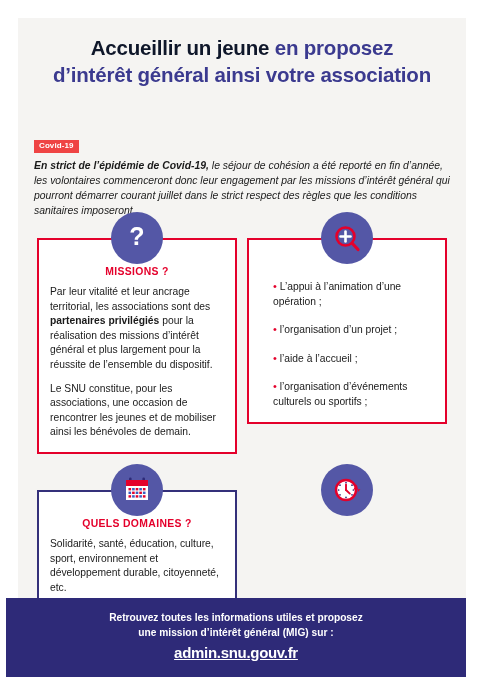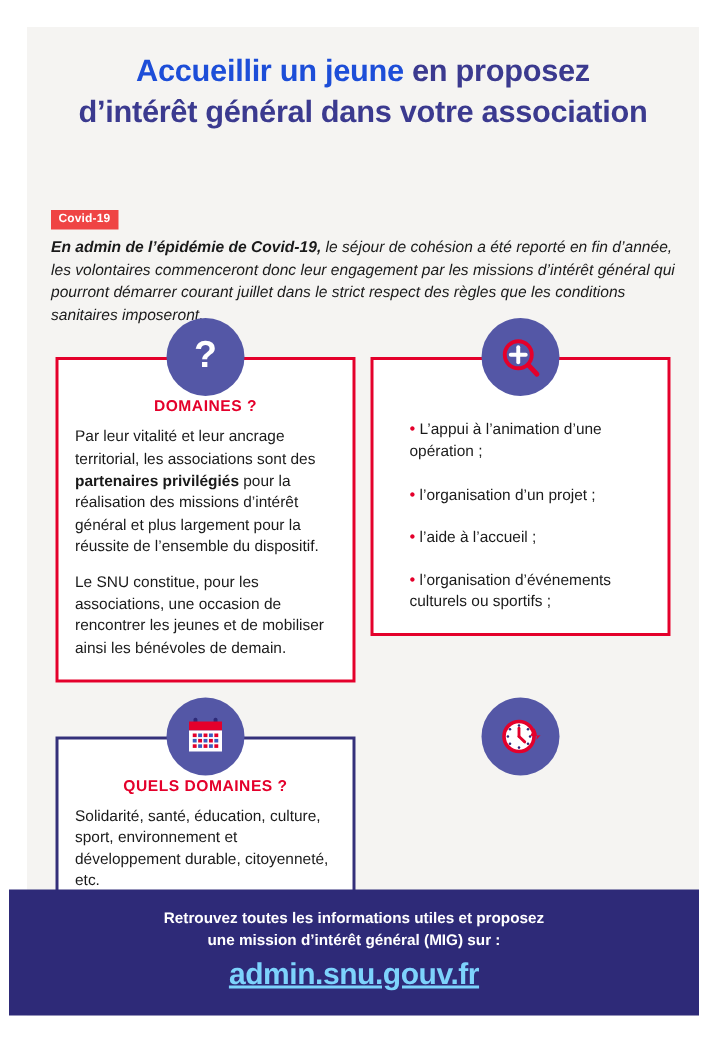--- a/index.html
+++ b/index.html
@@ -26,21 +26,21 @@
   
   .title {
     margin: 16px 12px 0 12px;
     text-align: center;
     font-size: 20.5px;
     font-weight: bold;
     line-height: 1.32;
     color: #3b3a8f;
     letter-spacing: -0.2px;
   }
-  .title .red { color: #1d4ed8; }
+  .title .red { color: #0f172a; }
 
   
   .intro-block {
     margin: 12px 16px 0 16px;
   }
   .covid-badge {
     display: inline-block;
     background: #ef4444;
     color: #ffffff;
     font-size: 8px;
@@ -138,57 +138,57 @@
   }
   .footer-line {
     color: #ffffff;
     font-size: 10.2px;
     font-weight: bold;
     line-height: 1.42;
   }
   .footer-url {
     display: inline-block;
     margin-top: 4px;
-    color: #7dd3fc;
-    font-size: 20px;
+    color: #ffffff;
+    font-size: 15px;
     font-weight: bold;
     text-decoration: underline;
     text-underline-offset: 1px;
     letter-spacing: -0.3px;
   }
 </style>
 </head>
 <body>
 
 <div class="poster">
 
   <h1 class="title">
     <span class="red">Accueillir un jeune </span><span>en proposez</span><br>
-    <span>d’intérêt général dans votre association</span>
+    <span>d’intérêt général ainsi votre association</span>
   </h1>
 
   <div class="intro-block">
     <span class="covid-badge">Covid-19</span>
     <div class="intro-text">
-      <b>En admin de l’épidémie de Covid-19,</b><span> le séjour de cohésion a été reporté en fin d’année, les volontaires commenceront donc leur engagement par les missions d’intérêt général qui pourront démarrer courant juillet dans le strict respect des règles que les conditions sanitaires imposeront.</span>
+      <b>En strict de l’épidémie de Covid-19,</b><span> le séjour de cohésion a été reporté en fin d’année, les volontaires commenceront donc leur engagement par les missions d’intérêt général qui pourront démarrer courant juillet dans le strict respect des règles que les conditions sanitaires imposeront.</span>
     </div>
   </div>
 
   <div class="cards">
 
     <div class="card-row">
 
       <div class="card-wrap">
         <div class="card-icon">
           <svg width="30" height="30" viewBox="0 0 30 30" aria-hidden="true">
             <text x="15" y="21.5" text-anchor="middle" font-family="Liberation Sans, sans-serif" font-size="25" font-weight="bold" fill="#ffffff">?</text>
           </svg>
         </div>
         <div class="card">
-          <div class="card-title">DOMAINES ?</div>
+          <div class="card-title">MISSIONS ?</div>
           <div class="card-body">
             <p><span>Par leur vitalité et leur ancrage territorial, les associations sont des </span><b>partenaires privilégiés</b><span> pour la réalisation des missions d’intérêt général et plus largement pour la réussite de l’ensemble du dispositif.</span></p>
             <p>Le SNU constitue, pour les associations, une occasion de rencontrer les jeunes et de mobiliser ainsi les bénévoles de demain.</p>
           </div>
         </div>
       </div>
 
       <div class="card-wrap">
         <div class="card-icon">
           <svg width="32" height="32" viewBox="0 0 32 32" aria-hidden="true">

